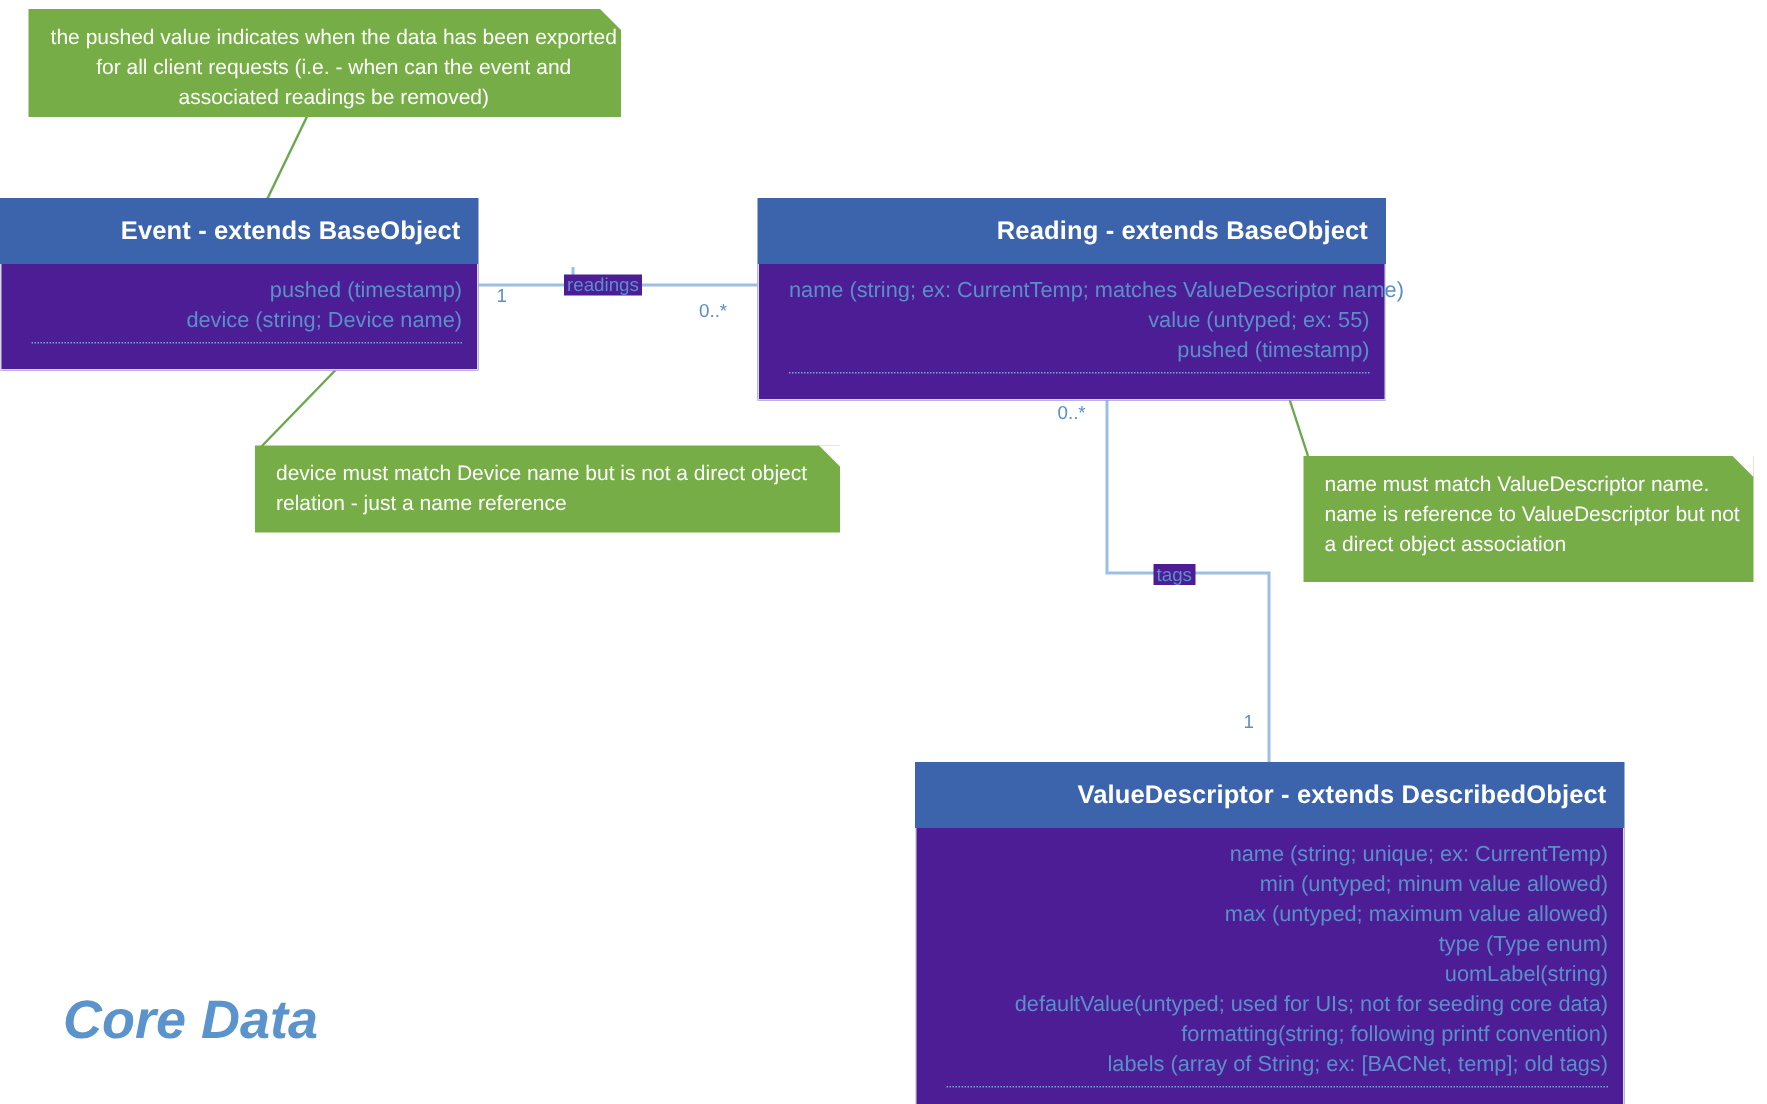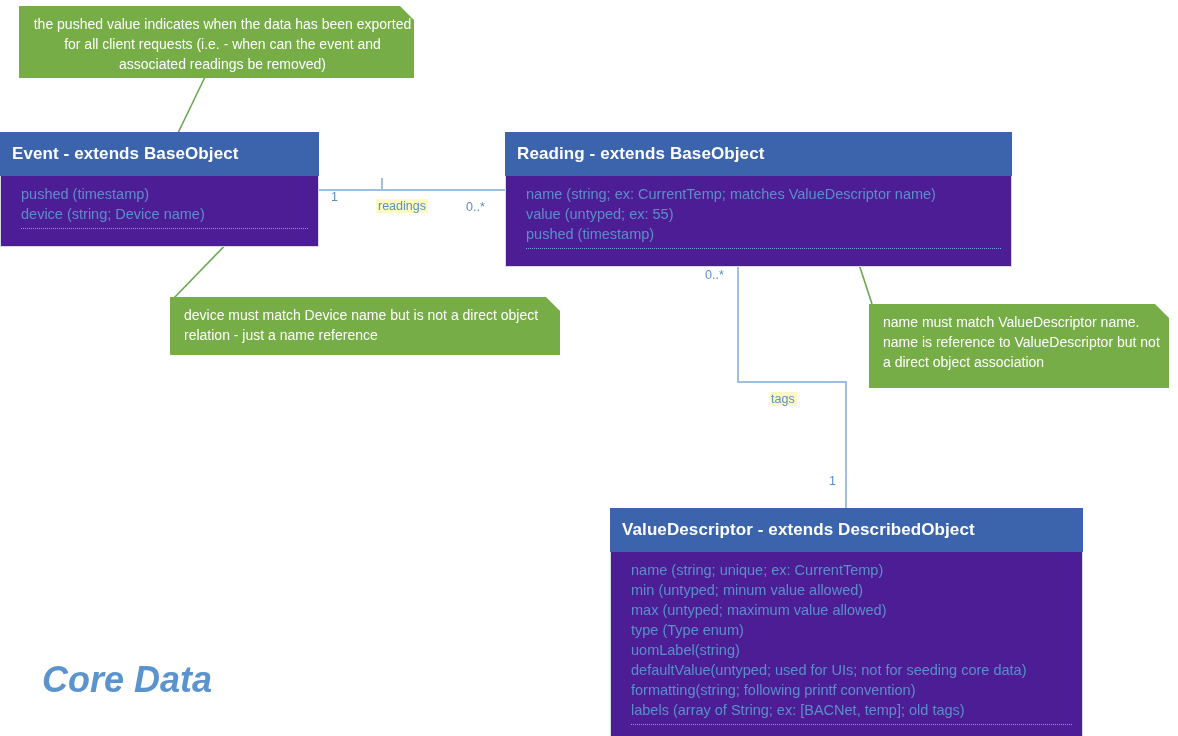--- a/index.html
+++ b/index.html
@@ -20,20 +20,21 @@
     left: 0; top: 0;
     width: 1178px;
     height: 736px;
     pointer-events: none;
   }
 
   
   .uml-class {
     position: absolute;
     box-sizing: border-box;
+    text-align: right;
   }
   .uml-header {
     background: #3c64ad;
     color: #ffffff;
     font-weight: bold;
     font-size: 17px;
     line-height: 1.2;
     padding: 12px 12px 12px 12px;
     box-sizing: border-box;
     letter-spacing: 0.1px;
@@ -79,24 +80,23 @@
     border-width: 0 14px 14px 0;
     border-color: transparent #ffffff transparent transparent;
   }
 
   
   .edge-label {
     position: absolute;
     color: #5b8fc9;
     font-size: 12.5px;
     line-height: 14px;
-    background: #fef9c3;
+    background: #4c1d95;
     padding: 0 2px;
     white-space: nowrap;
-    margin-top: 16px;
   }
   .mult {
     position: absolute;
     color: #5b8fc9;
     font-size: 12.5px;
     line-height: 14px;
     white-space: nowrap;
   }
 
   
@@ -150,21 +150,21 @@
 
   <div class="uml-class" style="left:0px; top:132px; width:319px;">
     <div class="uml-header">Event - extends BaseObject</div>
     <div class="uml-body">
       <div class="uml-attr">pushed (timestamp)</div>
       <div class="uml-attr">device (string; Device name)</div>
       <div class="uml-footer"></div>
     </div>
   </div>
 
-  <div class="uml-class" style="left:505px; top:132px; width:507px;">
+  <div class="uml-class" style="left:505px; top:132px; width:419px;">
     <div class="uml-header">Reading - extends BaseObject</div>
     <div class="uml-body">
       <div class="uml-attr">name (string; ex:  CurrentTemp; matches ValueDescriptor name)</div>
       <div class="uml-attr">value (untyped; ex:  55)</div>
       <div class="uml-attr">pushed (timestamp)</div>
       <div class="uml-footer"></div>
     </div>
   </div>
 
   <div class="uml-class" style="left:610px; top:508px; width:473px;">

